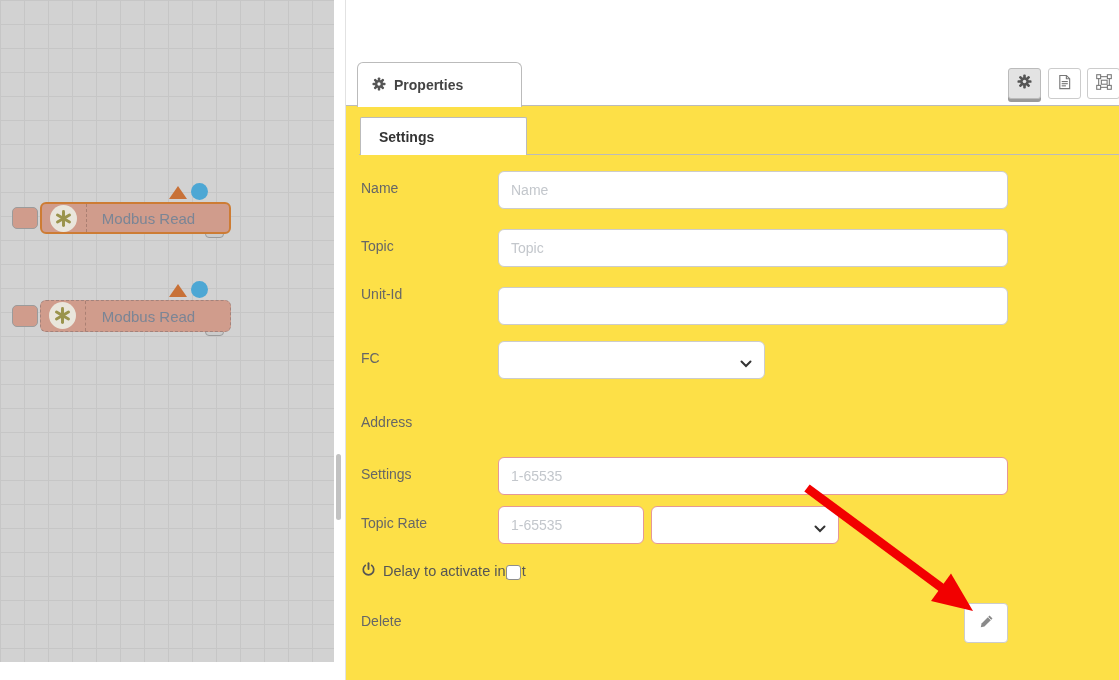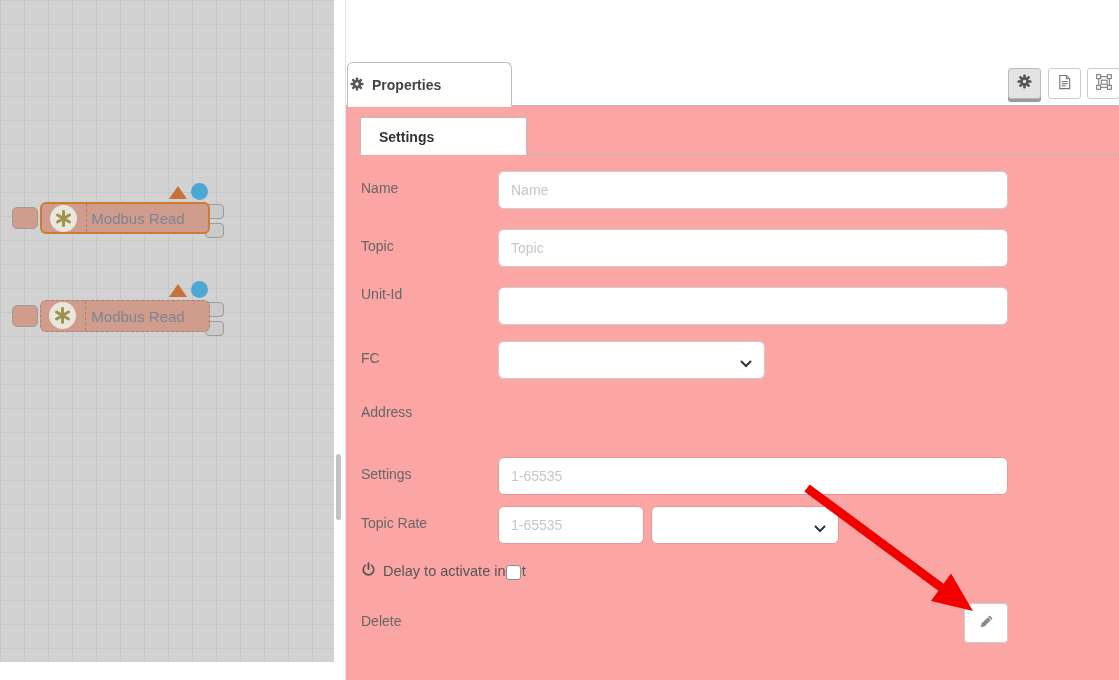--- a/index.html
+++ b/index.html
@@ -11,21 +11,21 @@
   .canvas {
     position:absolute; left:0; top:0; width:334px; height:662px;
     background-color:#d2d2d2;
     background-image:
       linear-gradient(to right, #c6c6c6 1px, transparent 1px),
       linear-gradient(to bottom, #c6c6c6 1px, transparent 1px);
     background-size:24px 24px;
   }
   .node-group { position:absolute; width:230px; height:60px; }
   .node-body {
-    position:absolute; left:40px; top:16px; width:170px; height:32px;
+    position:absolute; left:40px; top:16px; width:191px; height:32px;
     background:#d09c8c; border:1px dashed #a3827b; border-radius:6px;
   }
   .node-group.selected .node-body { border:2px solid #cd7c34; }
   .node-iconarea {
     position:absolute; left:0; top:0; bottom:0; width:45px;
     border-right:1px dashed rgba(0,0,0,0.18);
   }
   .node-iconcircle {
     position:absolute; left:8px; top:1px; width:27px; height:27px;
     background:#e9e6dc; border-radius:50%;
@@ -80,38 +80,38 @@
   .btn-cancel { left:571px; top:14px; width:58px; height:34px; }
   .btn-done   { left:683px; top:11px; width:63px; height:37px;
                 background:#AD1625; border:1px solid #AD1625; color:#f4e5e5; }
 
   .tray-tabrow {
     position:absolute; left:0; top:57px; right:0; height:49px; background:#fff;
   }
   .tabrow-line { position:absolute; left:0; right:0; bottom:0; height:0;
                  border-bottom:1px solid #bbb; }
   .prop-tab {
-    position:absolute; left:1px; top:5px; width:165px; height:45px;
+    position:absolute; left:11px; top:5px; width:165px; height:45px;
     background:#fff; border:1px solid #bbb; border-bottom:none;
     border-radius:6px 6px 0 0; z-index:2;
-    display:flex; align-items:center; gap:8px; padding-left:2px;
+    display:flex; align-items:center; gap:8px; padding-left:14px;
     font-size:14px; font-weight:bold; color:#444;
   }
   .mini-btn {
     position:absolute; top:11px; width:33px; height:31px; background:#fff;
     border:1px solid #ccc; border-radius:3px;
     display:flex; align-items:center; justify-content:center; cursor:pointer;
   }
   .mini-btn.active { background:#e3e3e3; border-color:#bbb;
                      box-shadow:0 3px 0 0 #9a9a9a; }
   .mini-gear { left:662px; }
   .mini-doc  { left:702px; }
   .mini-scope{ left:741px; }
 
-  .tray-body { position:absolute; left:0; top:106px; right:0; bottom:0; background:#fca5a5; }
+  .tray-body { position:absolute; left:0; top:106px; right:0; bottom:0; background:#fde047; }
 
   .subtab-line { position:absolute; left:13px; right:0; top:48px;
                  border-bottom:1px solid #bbb; }
   .subtab { position:absolute; font-size:14px; display:flex; align-items:center;
             padding-left:18px; cursor:pointer; }
   .subtab.settings {
     left:14px; top:11px; width:167px; height:38px; background:#fff;
     border:1px solid #bbb; border-bottom:none; border-radius:2px 2px 0 0;
     font-weight:bold; color:#333; z-index:2;
   }
@@ -282,21 +282,21 @@
       <span class="frow-label" style="top:244px;">FC</span>
       <div class="tselect" style="left:152px; top:235px; width:267px;">
         <span></span>
         <span class="chev">
           <svg width="12" height="8" viewBox="0 0 12 8" fill="none" stroke="#333" stroke-width="2" stroke-linecap="round">
             <path d="M1.5 1.5 L6 6 L10.5 1.5"></path>
           </svg>
         </span>
       </div>
 
-      <span class="frow-label" style="top:298px;">Address</span>
+      <span class="frow-label" style="top:308px;">Address</span>
 
       <span class="frow-label" style="top:360px;">Settings</span>
       <input class="tinput err w-main" style="top: 351px;" type="text" placeholder="1-65535">
 
       <span class="frow-label" style="top:409px;">Topic Rate</span>
       <input class="tinput err" style="top: 400px; width: 146px;" type="text" placeholder="1-65535">
       <div class="tselect err" style="left:305px; top:400px; width:188px;">
         <span></span>
         <span class="chev">
           <svg width="12" height="8" viewBox="0 0 12 8" fill="none" stroke="#333" stroke-width="2" stroke-linecap="round">

